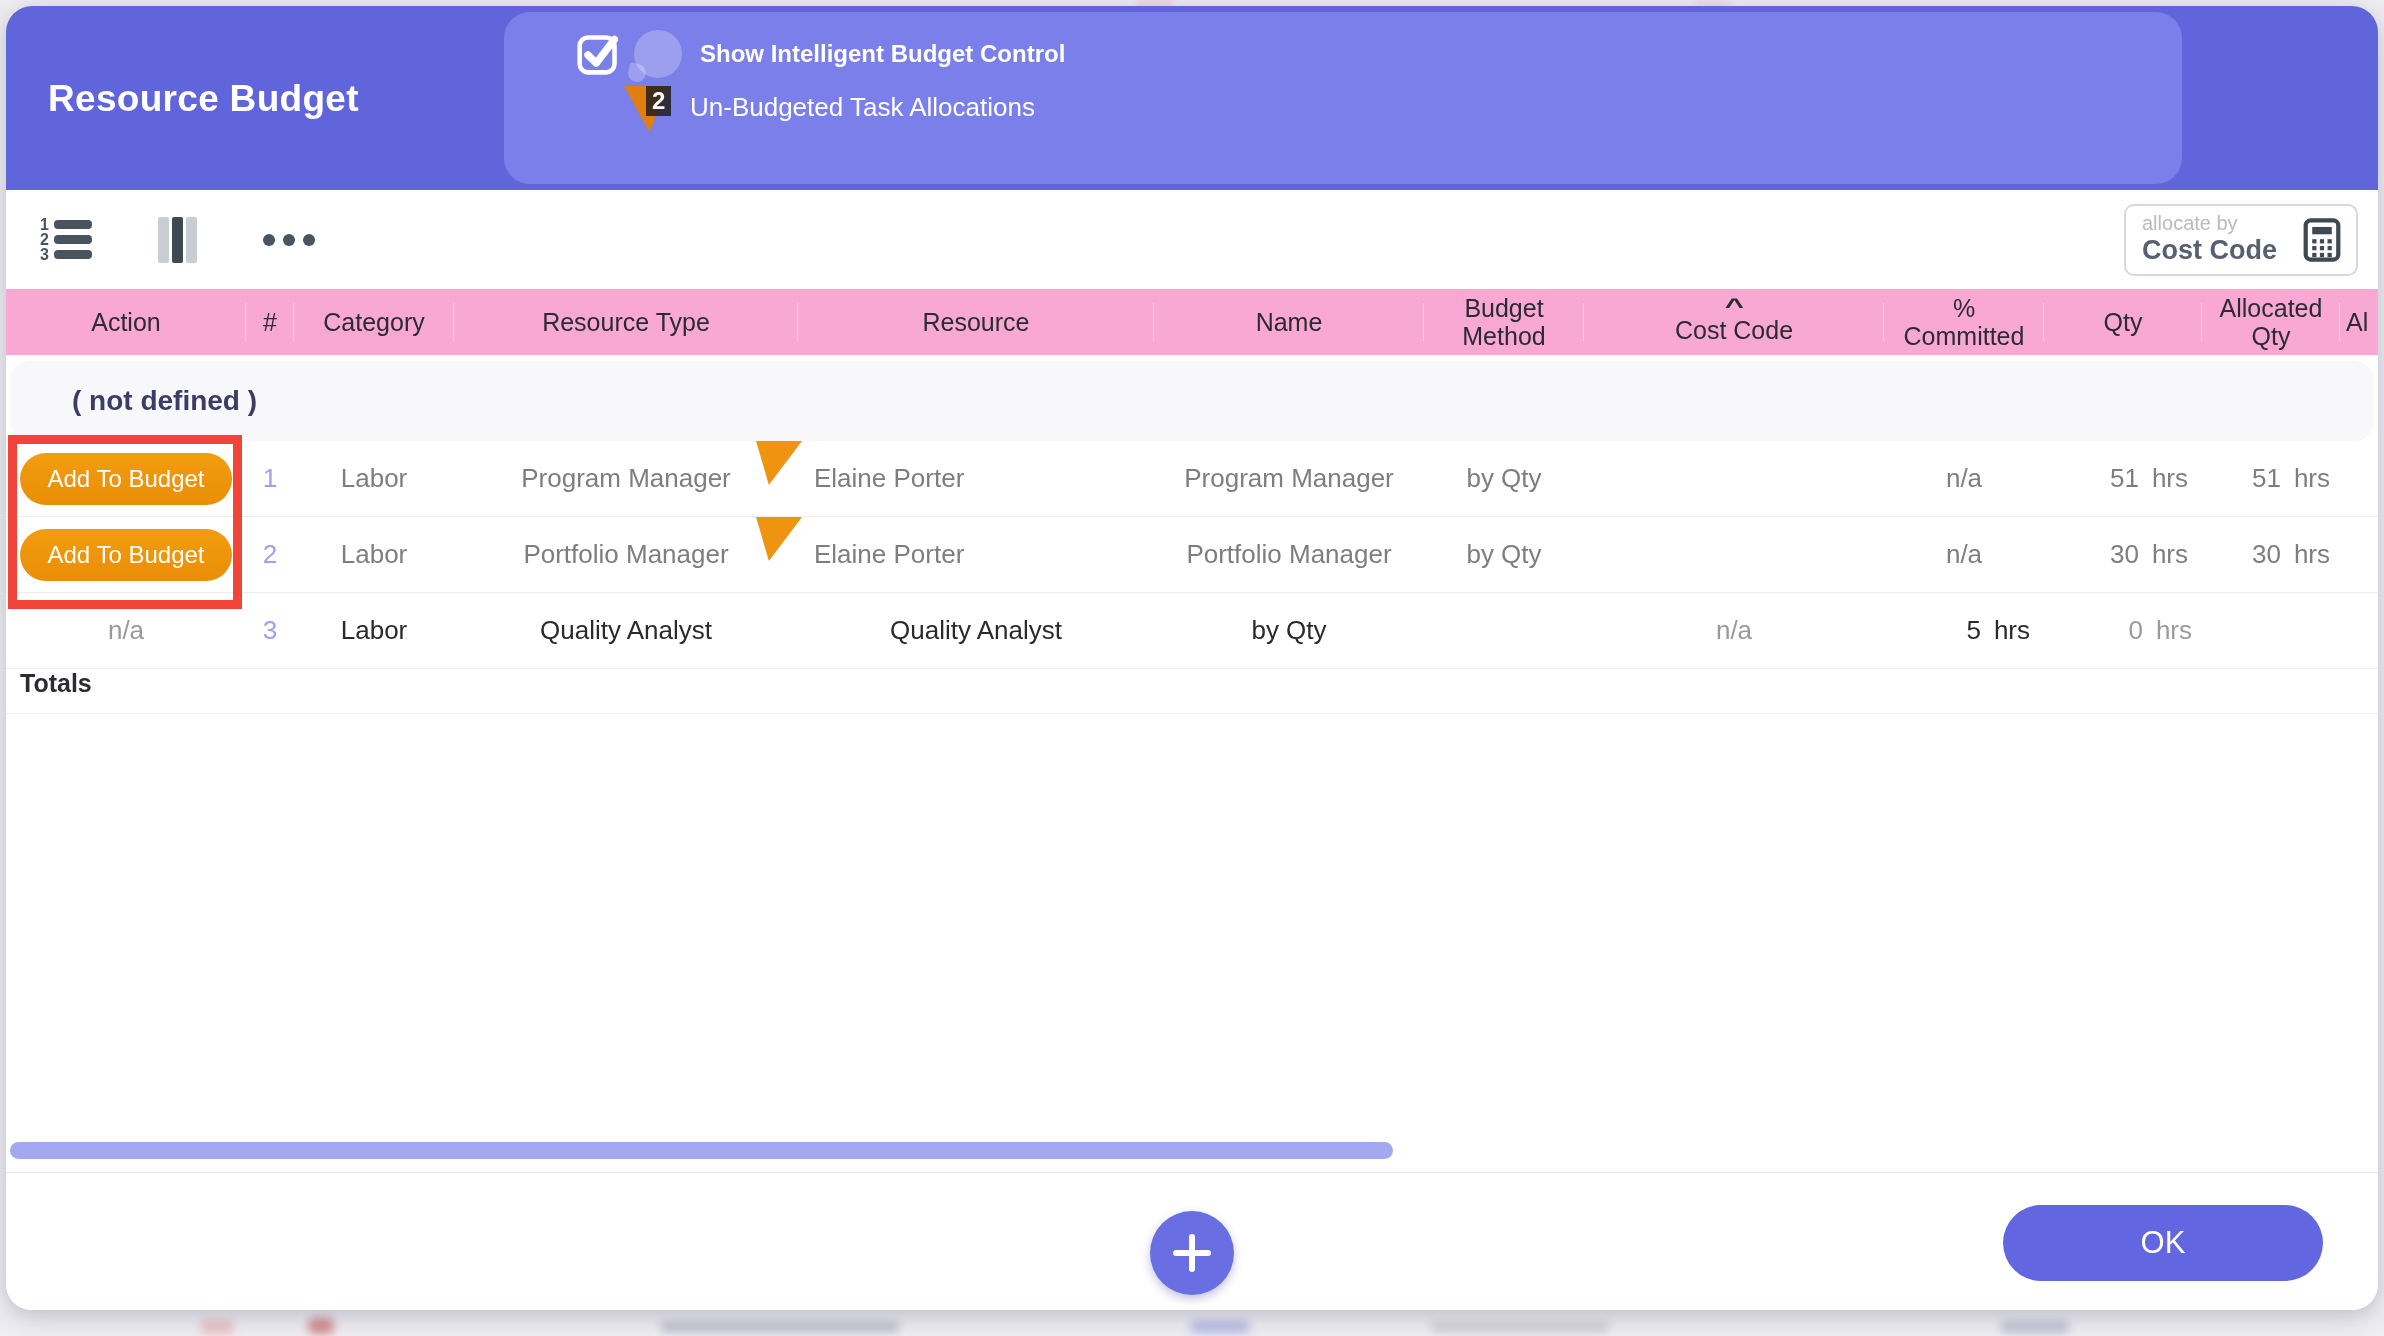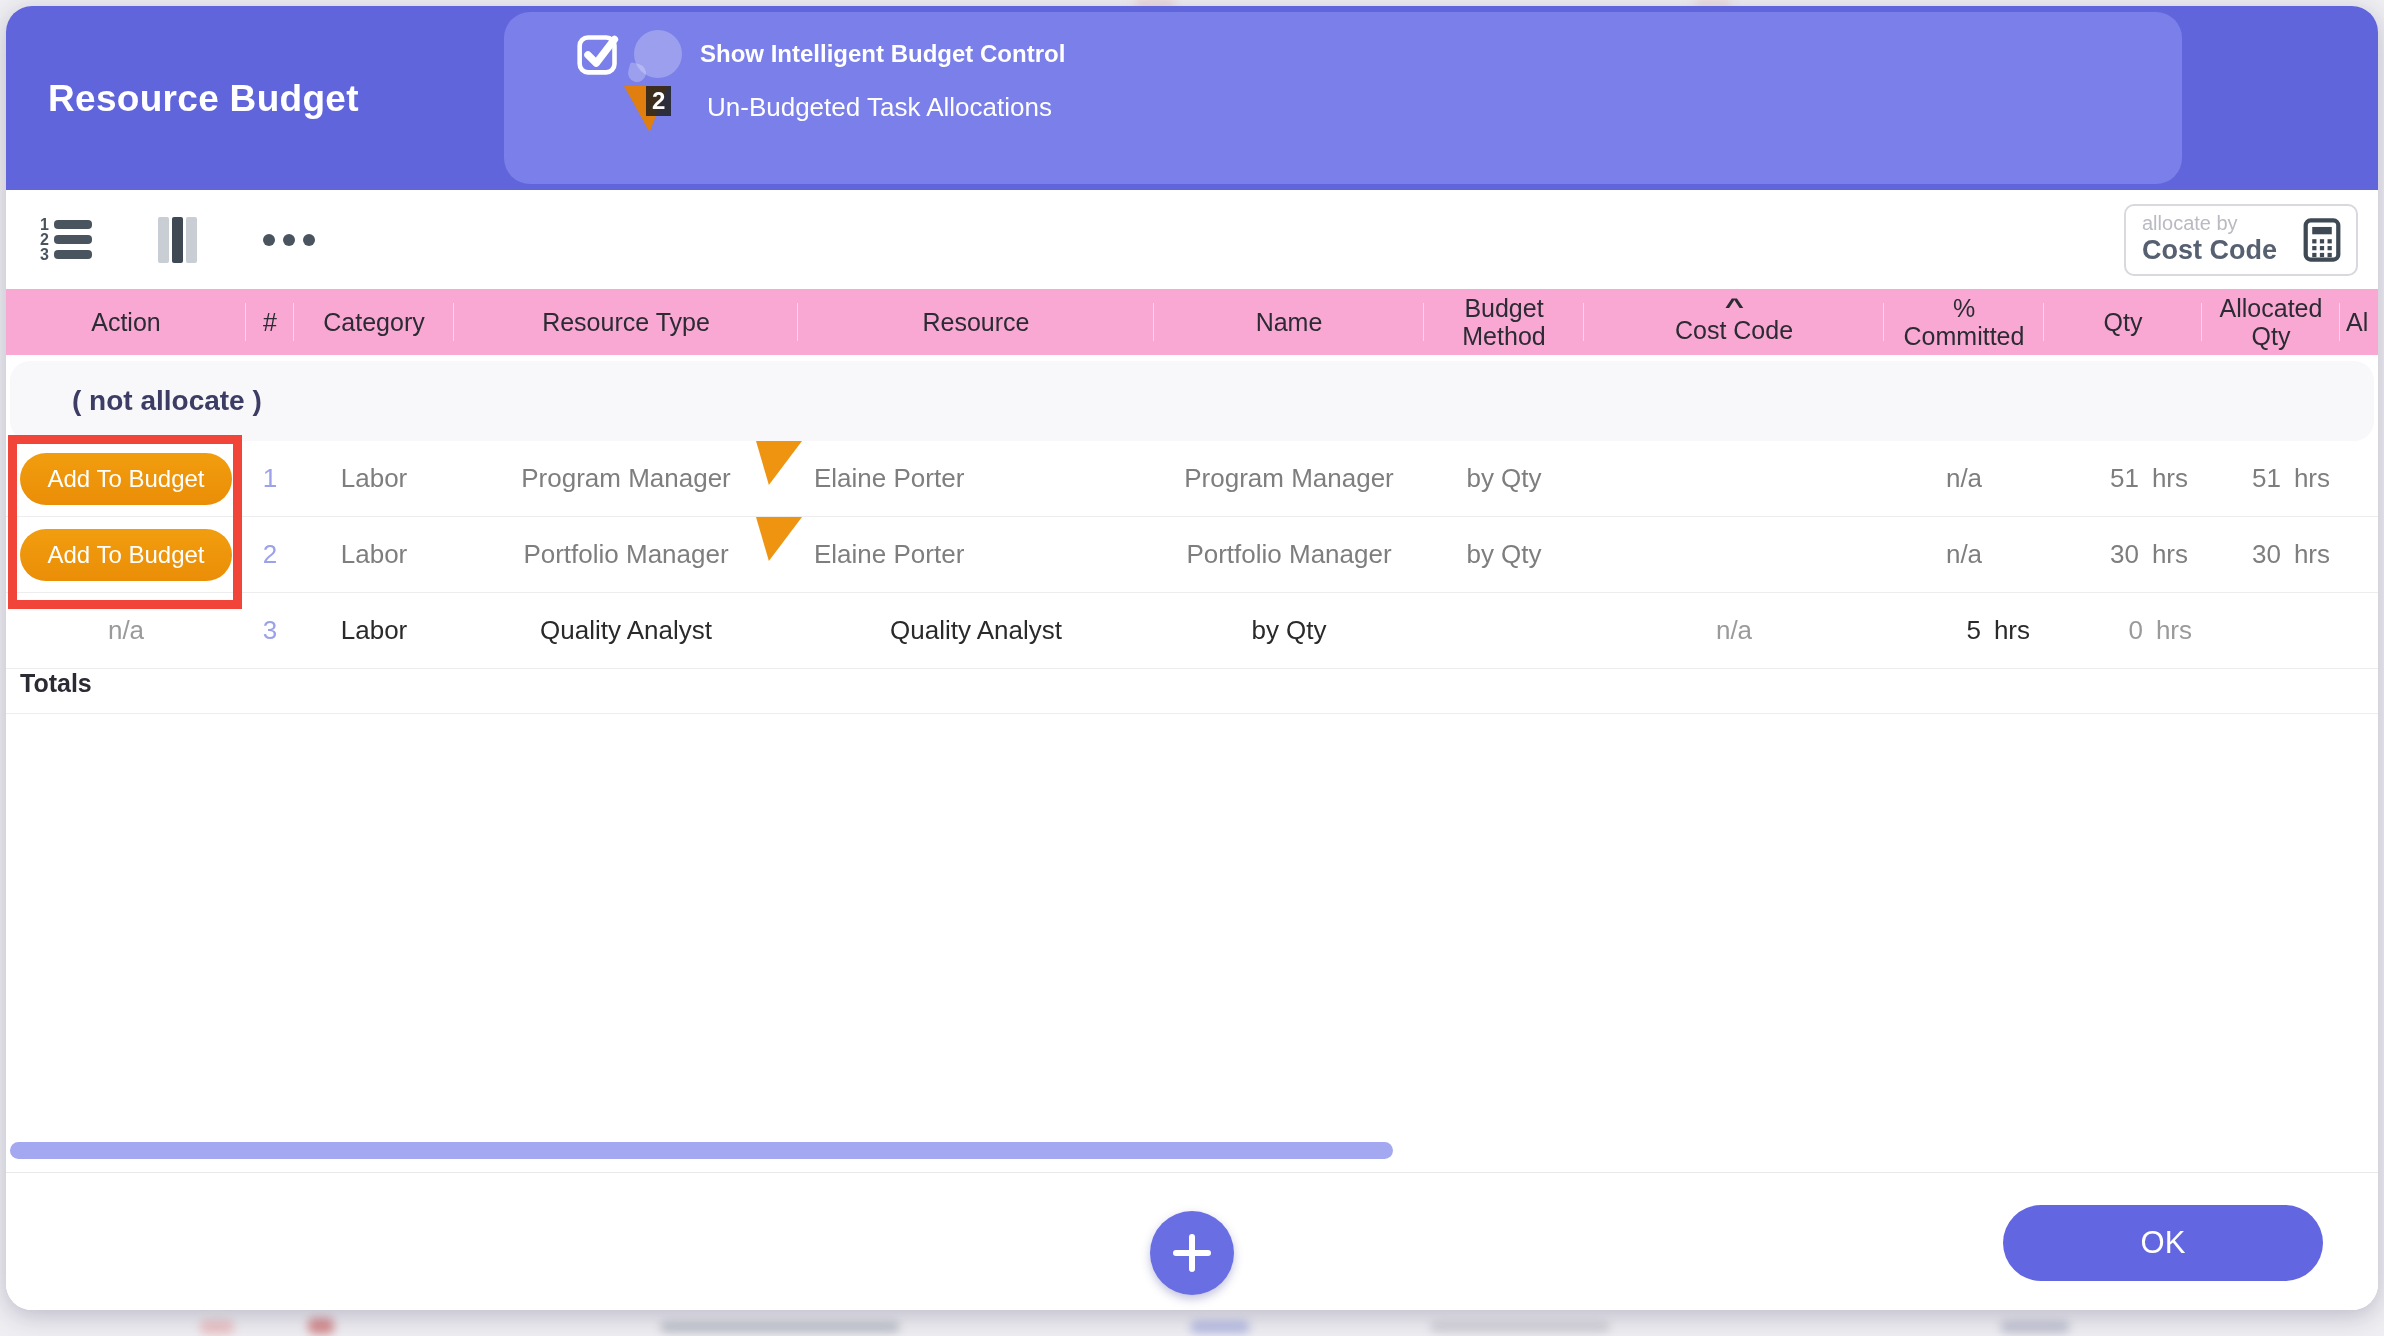--- a/index.html
+++ b/index.html
@@ -58,21 +58,21 @@
   .flag-big{
     position:relative; width:44px; height:46px; flex:0 0 auto;
     background:#E07E10;
     clip-path:polygon(0 0,100% 0,58% 100%);
   }
   .flag-badge{
     position:absolute; left:22px; top:0px;
     background:rgba(30,30,30,.85); color:#fff;
     font-size:24px; font-weight:700; line-height:30px; padding:0 6px;
   }
-  .banner-sub{margin-left:39px; margin-top:6px; font-size:26px; font-weight:500; color:#fff;}
+  .banner-sub{margin-left:22px; margin-top:6px; font-size:26px; font-weight:500; color:#fff;}
 
   
   .toolbar{
     height:99px; flex:0 0 auto; background:#fff;
     display:flex; align-items:center; padding:0 20px 0 30px; gap:66px;
   }
   .tool-btn{display:flex; align-items:center; justify-content:center; cursor:pointer;}
   .icon-numlist{display:flex; flex-direction:column; gap:5px;}
   .icon-numlist .nrow{display:flex; align-items:center; gap:5px;}
   .icon-numlist .n{width:13px; font-size:16px; font-weight:700; color:#49545F; text-align:right; line-height:10px;}
@@ -306,21 +306,21 @@
         <span>Allocated Qty</span>
       </div>
     <div class="th left">
         <span>Al</span>
       </div>
   </div>
 
   <div class="tbody">
 
     <div class="group-row">
-      <span>( not allocate )</span>
+      <span>( not defined )</span>
     </div>
 
     <div class="row grid">
       <div class="cell">
         <button class="add-btn">Add To Budget</button>
       </div>
       <div class="cell num">1</div>
       <div class="cell">Labor</div>
       <div class="cell">Program Manager</div>
       <div class="cell resource">

